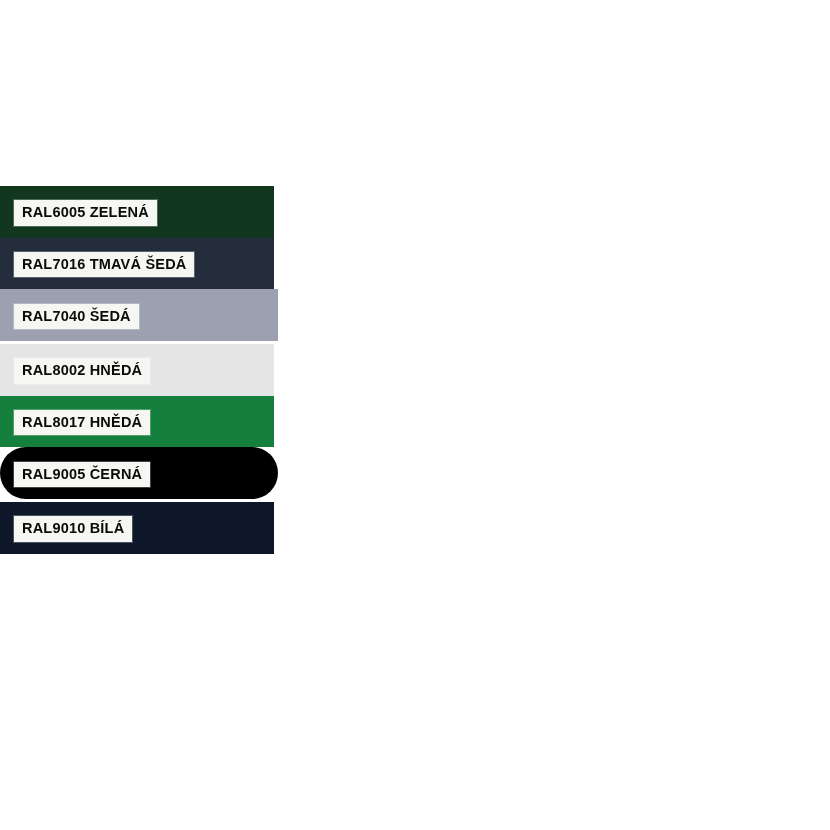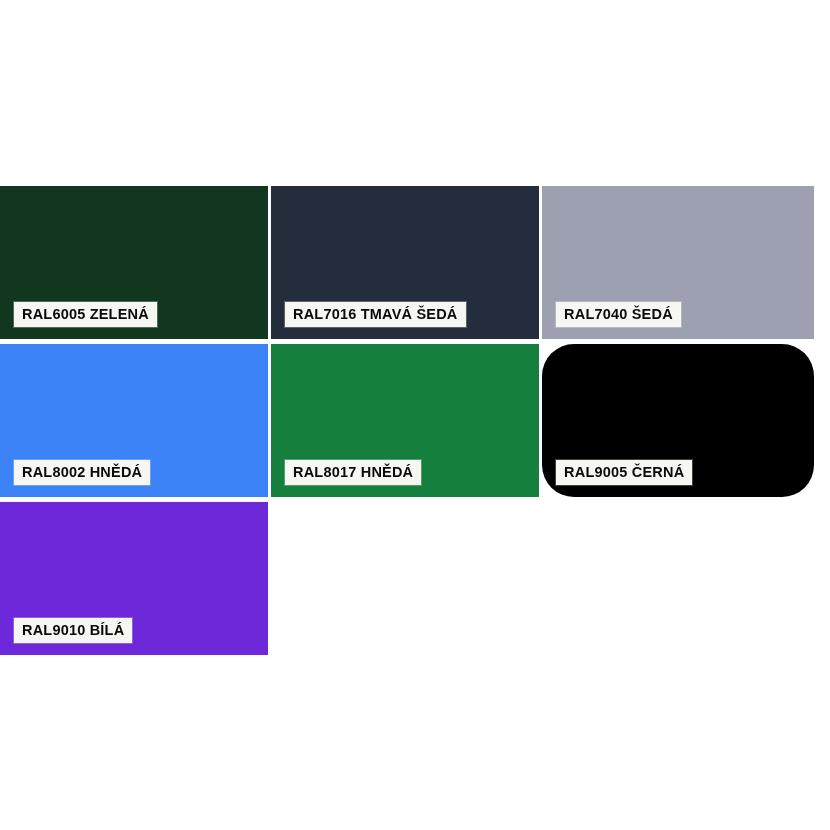--- a/index.html
+++ b/index.html
@@ -24,21 +24,21 @@
   
   .swatch-grid {
     position: absolute;
     left: 0px;
     top: 186px;
     width: 830px;
   }
 
   .swatch-row {
     display: flex;
-    flex-direction: row;
+    flex-direction: column;
     width: 830px;
     height: 155px;
     margin-bottom: 3px;
   }
 
   .swatch {
     position: relative;
     width: 274px;
     height: 153px;
     margin-right: 3px;
@@ -84,33 +84,33 @@
       </div>
       <div class="swatch" style="background: rgb(35, 45, 60); text-align: center;">
         <span class="swatch-label">RAL7016 TMAVÁ ŠEDÁ</span>
       </div>
       <div class="swatch" style="background: rgb(157, 160, 177);">
         <span class="swatch-label">RAL7040 ŠEDÁ</span>
       </div>
     </div>
 
     <div class="swatch-row">
-      <div class="swatch" style="background: #3b82f6;">
+      <div class="swatch" style="background: #e5e5e5;">
         <span class="swatch-label">RAL8002 HNĚDÁ</span>
       </div>
       <div class="swatch" style="background: #15803d;">
         <span class="swatch-label">RAL8017 HNĚDÁ</span>
       </div>
       <div class="swatch" style="background: rgb(0, 0, 0); border-radius: 32px;">
         <span class="swatch-label">RAL9005 ČERNÁ</span>
       </div>
     </div>
 
     <div class="swatch-row">
-      <div class="swatch" style="background: #6d28d9;">
+      <div class="swatch" style="background: #0f172a;">
         <span class="swatch-label">RAL9010 BÍLÁ</span>
       </div>
       <div class="swatch empty"></div>
       <div class="swatch empty"></div>
     </div>
 
   </div>
 </div>
 
 </body></html>

